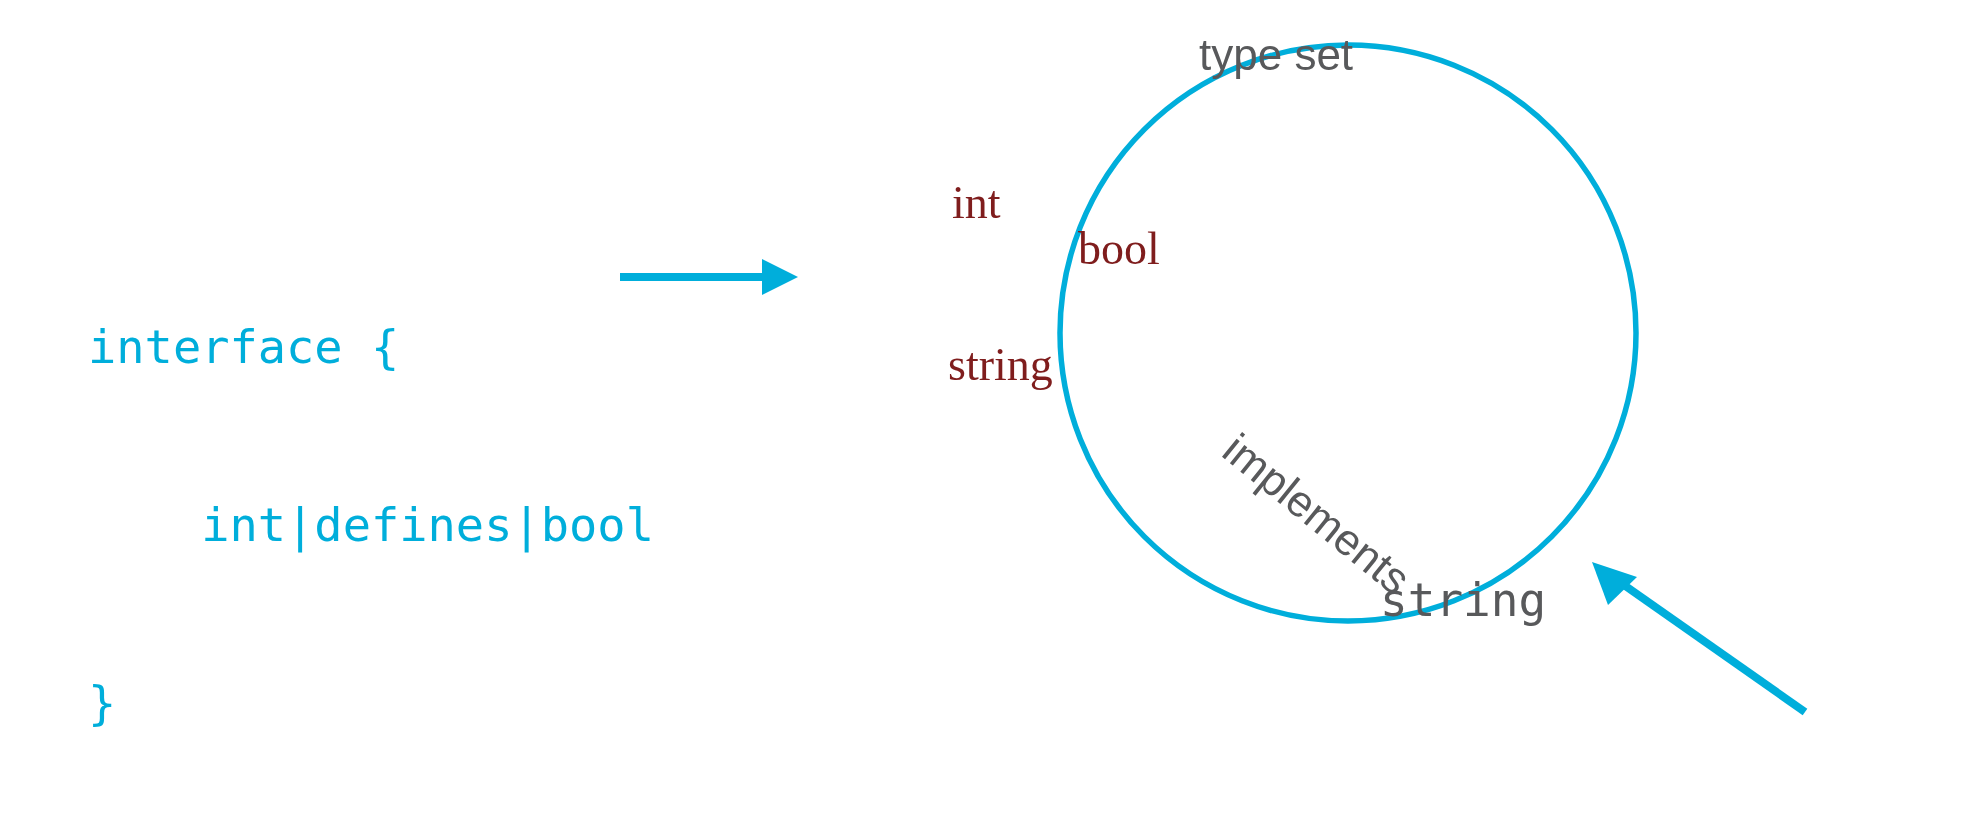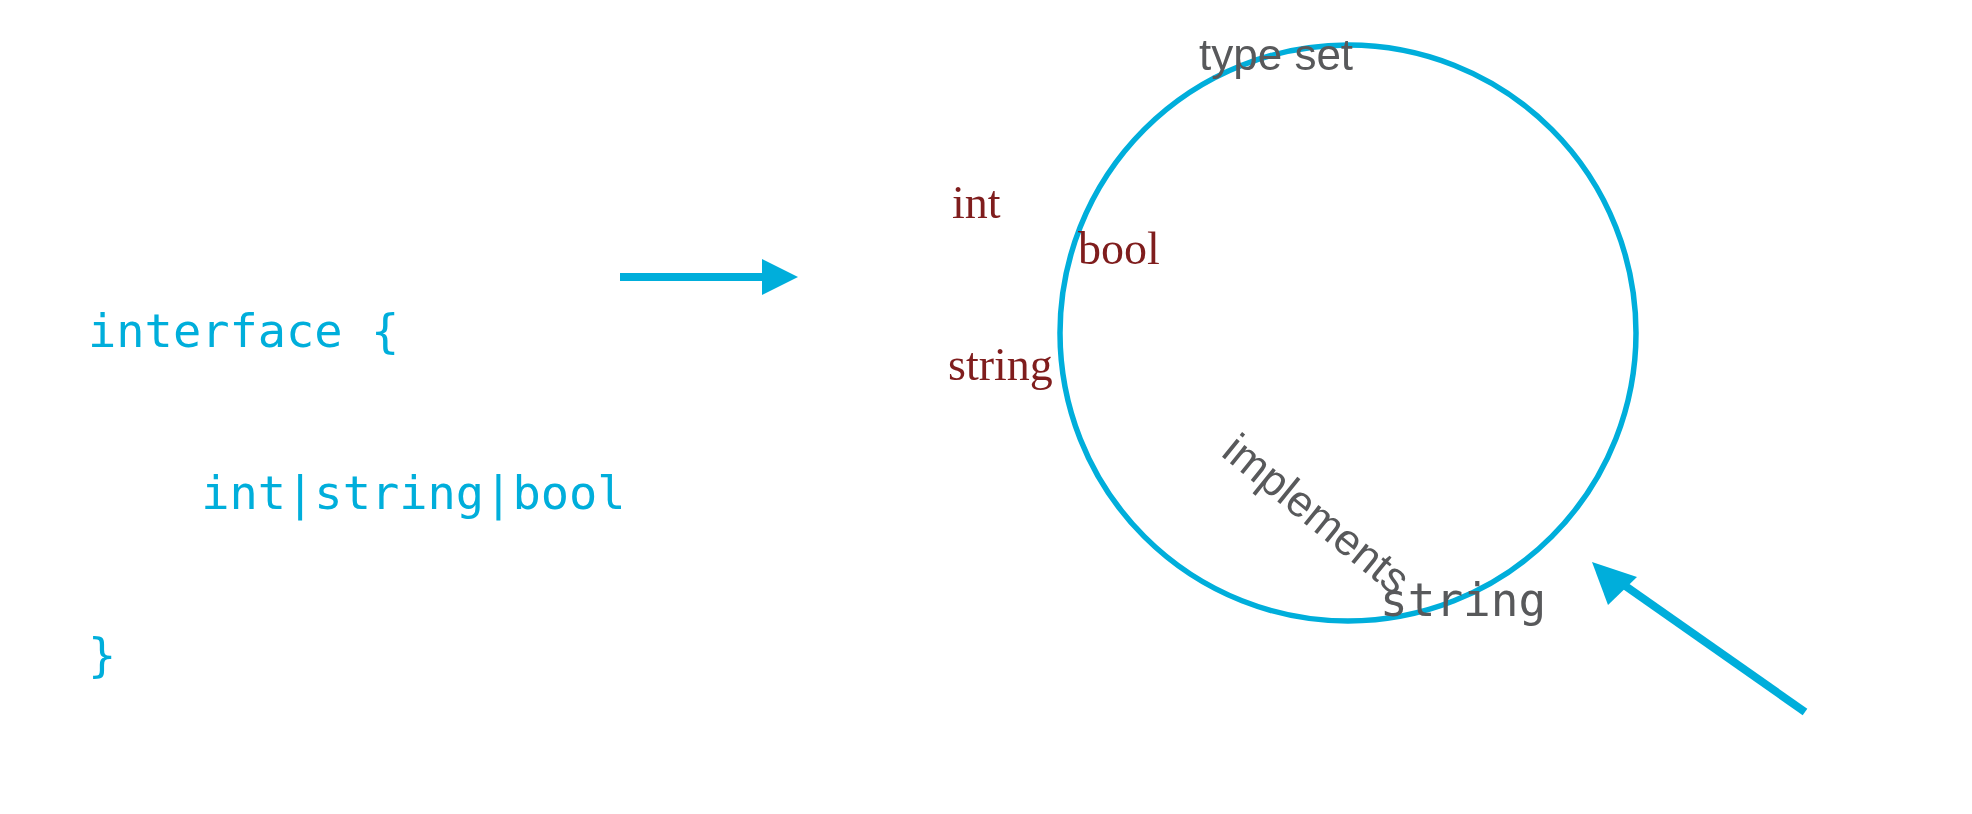--- a/index.html
+++ b/index.html
@@ -19,21 +19,21 @@
     position: absolute;
     left: 88px;
     top: 196px;
     font-family: "DejaVu Sans Mono", monospace;
     font-size: 47px;
     line-height: 54px;
     color: #00AEDB;
     white-space: pre;
     letter-spacing: 0px;
   }
-  .code-line { white-space: pre; }
+  .code-line { white-space: pre; margin-top: 16px; }
 
   .svg-layer {
     position: absolute;
     left: 0;
     top: 0;
     width: 1972px;
     height: 814px;
   }
 
   .label-gray-sans {
@@ -93,21 +93,21 @@
     font-size: 46px;
   }
 </style>
 </head>
 <body>
 
 <div id="stage">
 
   <div class="code-block">
     <div class="code-line">interface {</div>
-    <div class="code-line">    int|string|bool</div>
+    <div class="code-line">    int|defines|bool</div>
     <div class="code-line">}</div>
   </div>
 
   <svg class="svg-layer" viewBox="0 0 1972 814" xmlns="http://www.w3.org/2000/svg">
 
     <ellipse cx="1348" cy="333" rx="288" ry="288" fill="none" stroke="#00AEDB" stroke-width="5.5"></ellipse>
 
     <g>
       <line x1="620" y1="277" x2="762" y2="277" stroke="#00AEDB" stroke-width="8"></line>
       <polygon points="762,259 798,277 762,295" fill="#00AEDB"></polygon>

